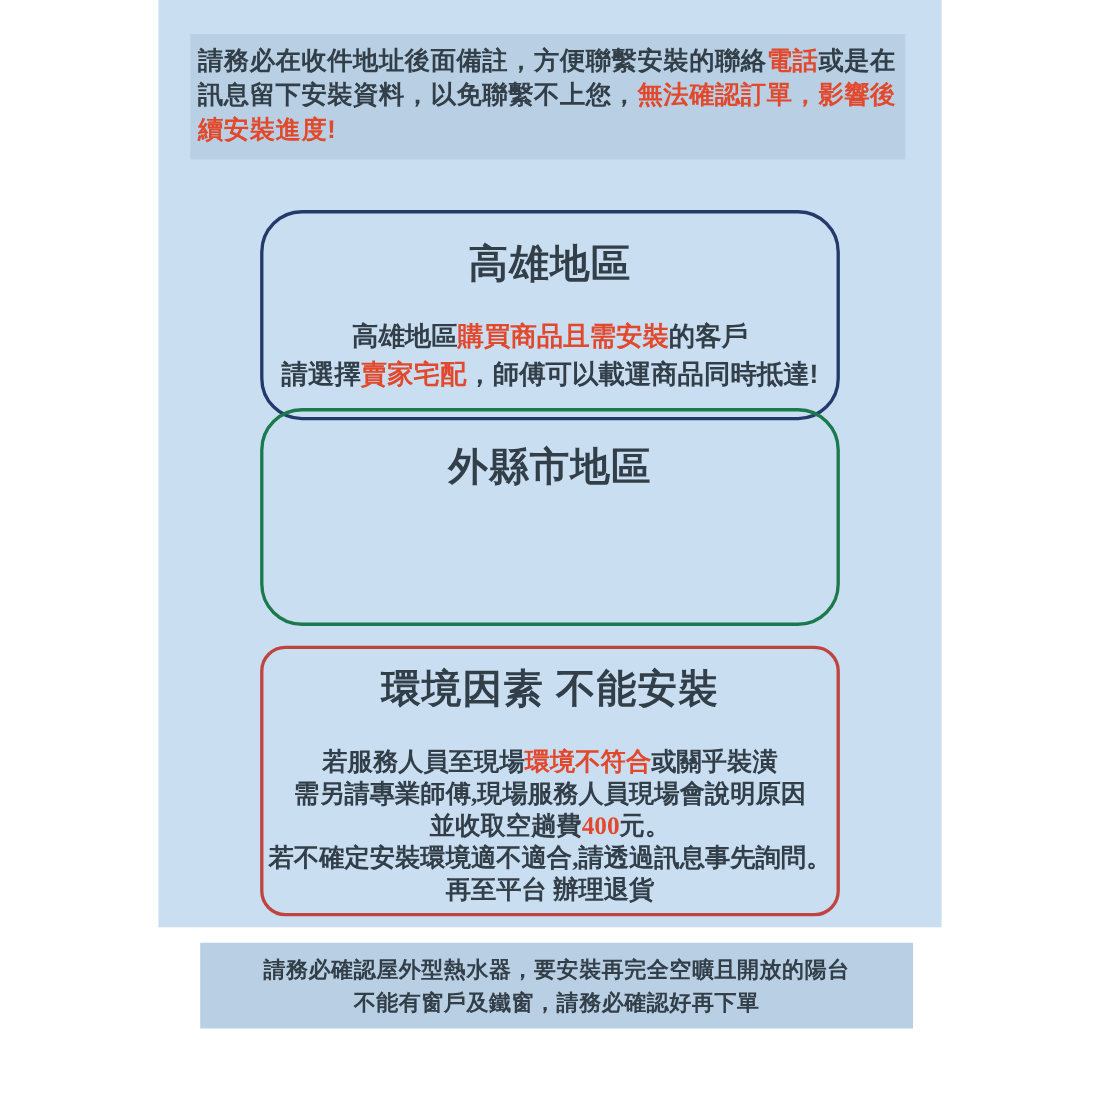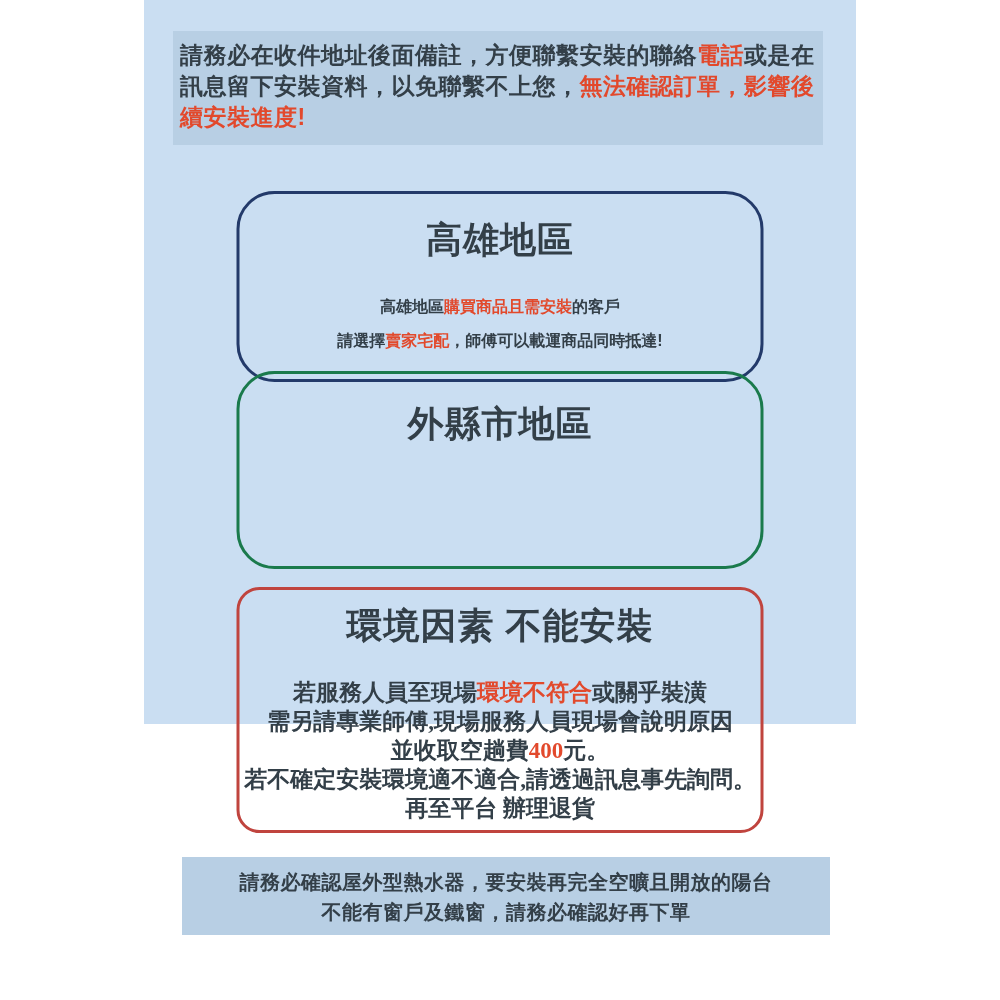--- a/index.html
+++ b/index.html
@@ -7,21 +7,21 @@
     width: 1000px; height: 1000px;
     background: #ffffff;
     font-family: "Liberation Sans", sans-serif;
     position: relative;
     overflow: hidden;
     color: var(--text, #333f48);
   }
   .column {
     position: absolute;
     left: 144px; top: 0;
-    width: 712px; height: 724px;
+    width: 712px; height: 843px;
     background: var(--colbg, #cadef2);
   }
   .panel {
     position: absolute;
     background: var(--panelbg, #b8cfe4);
     box-sizing: border-box;
   }
   .top-panel {
     left: 29px; top: 31px;
     width: 650px; height: 114px;
@@ -72,21 +72,21 @@
   .box-3 .box-title { margin-top: 16px; }
   .box-body {
     position: absolute;
     left: 0; right: 0;
   }
   .box-1 .box-body { top: 96px; }
   .box-2 .box-body { top: 104px; }
   .box-3 .box-body { top: 88px; font-family: Liberation Serif, serif; }
   .box-body p {
     margin: 0;
-    font-size: 16px;
+    font-size: 24px;
     line-height: 34px;
     font-weight: 600;
     white-space: nowrap;
   }
   .box-3 .box-body p {
     font-size: 23px;
     line-height: 29px;
   }
   .seg-red { color: var(--red, #e2492c); }
 </style>

